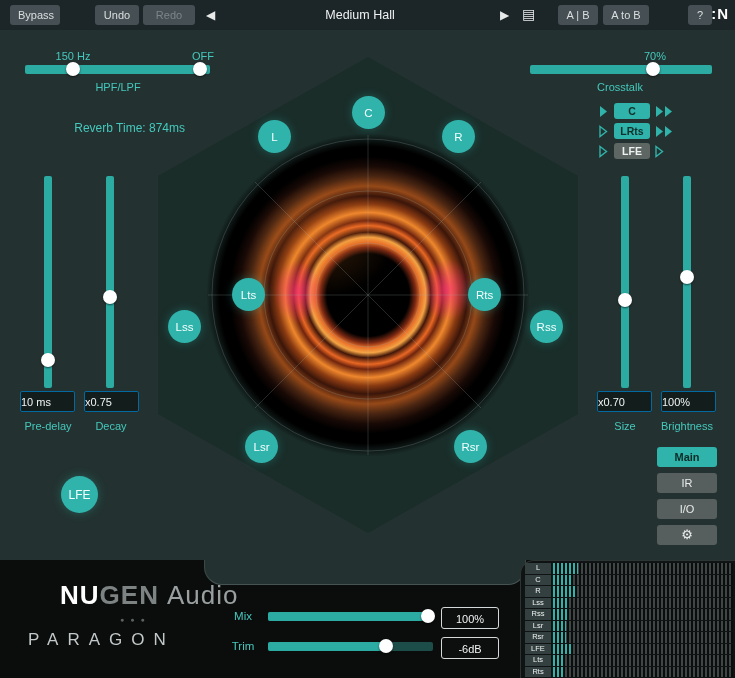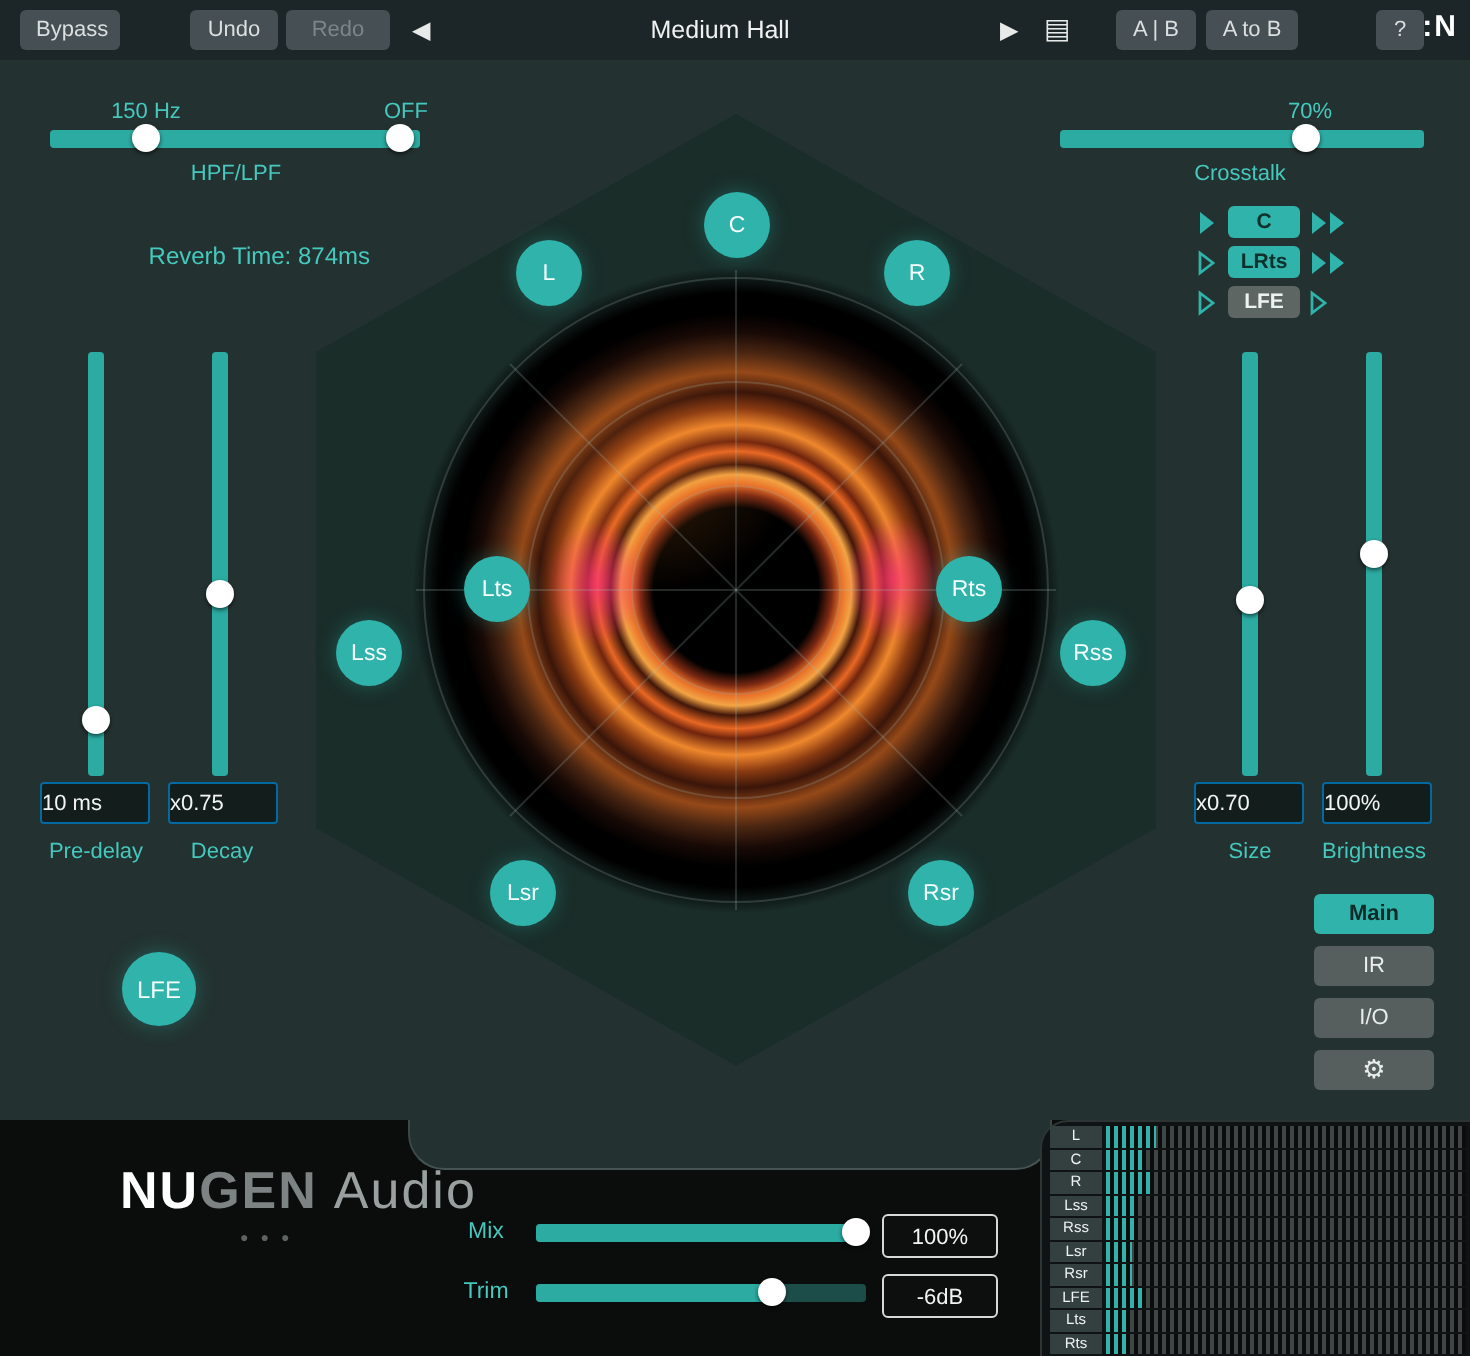--- a/index.html
+++ b/index.html
@@ -214,20 +214,21 @@
   <div class="viewbtn idle" style="top:499px;">I/O</div>
   <div class="viewbtn idle" style="top:525px;font-size:13px;"><span>⚙</span></div>
 
   <div id="bottombar">
     <div id="teal-strip"></div>
 
     <div id="brand">
       <span class="nu">NU</span><span class="gen">GEN</span><span class="audio">Audio</span>
     </div>
     <div id="brand-dots">●●●</div>
+    <div id="product">PARAGON</div>
 
     <div class="mixlabel" style="left:226px;top:50px;">Mix</div>
     <div class="btrack" style="top:52px;">
       <div class="bfill" style="width:165px;"></div>
       <div class="handle" style="left:153px;top:-3px;"></div>
     </div>
     <div class="bvalbox" style="top:47px;">100%</div>
 
     <div class="mixlabel" style="left:226px;top:80px;">Trim</div>
     <div class="btrack" style="top:82px;">

